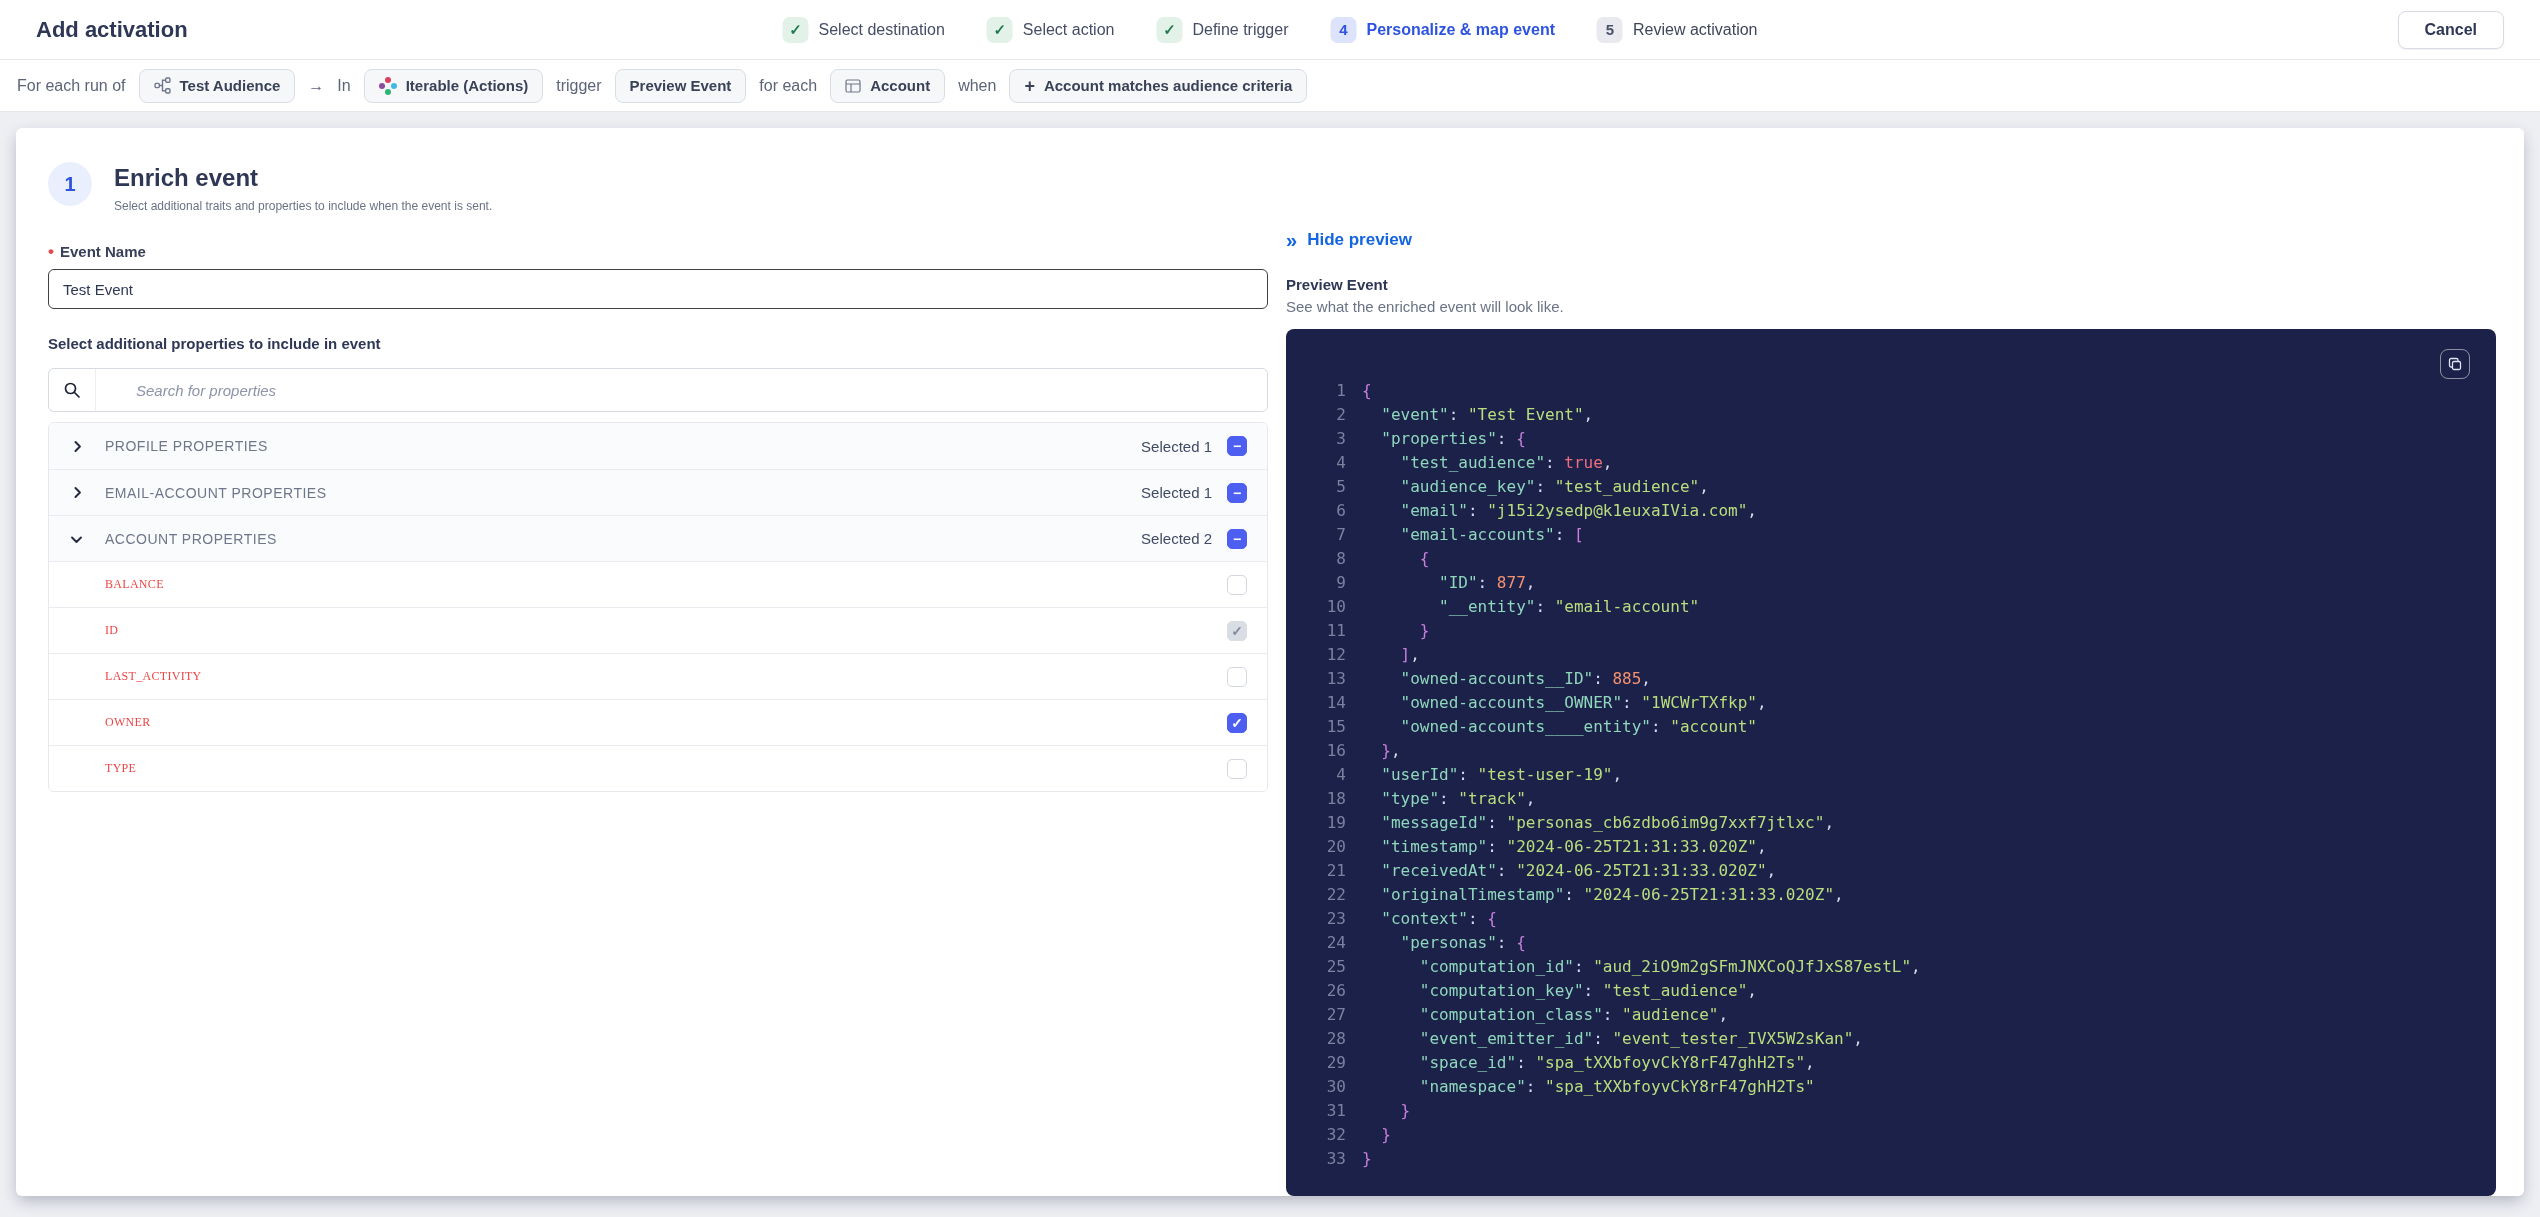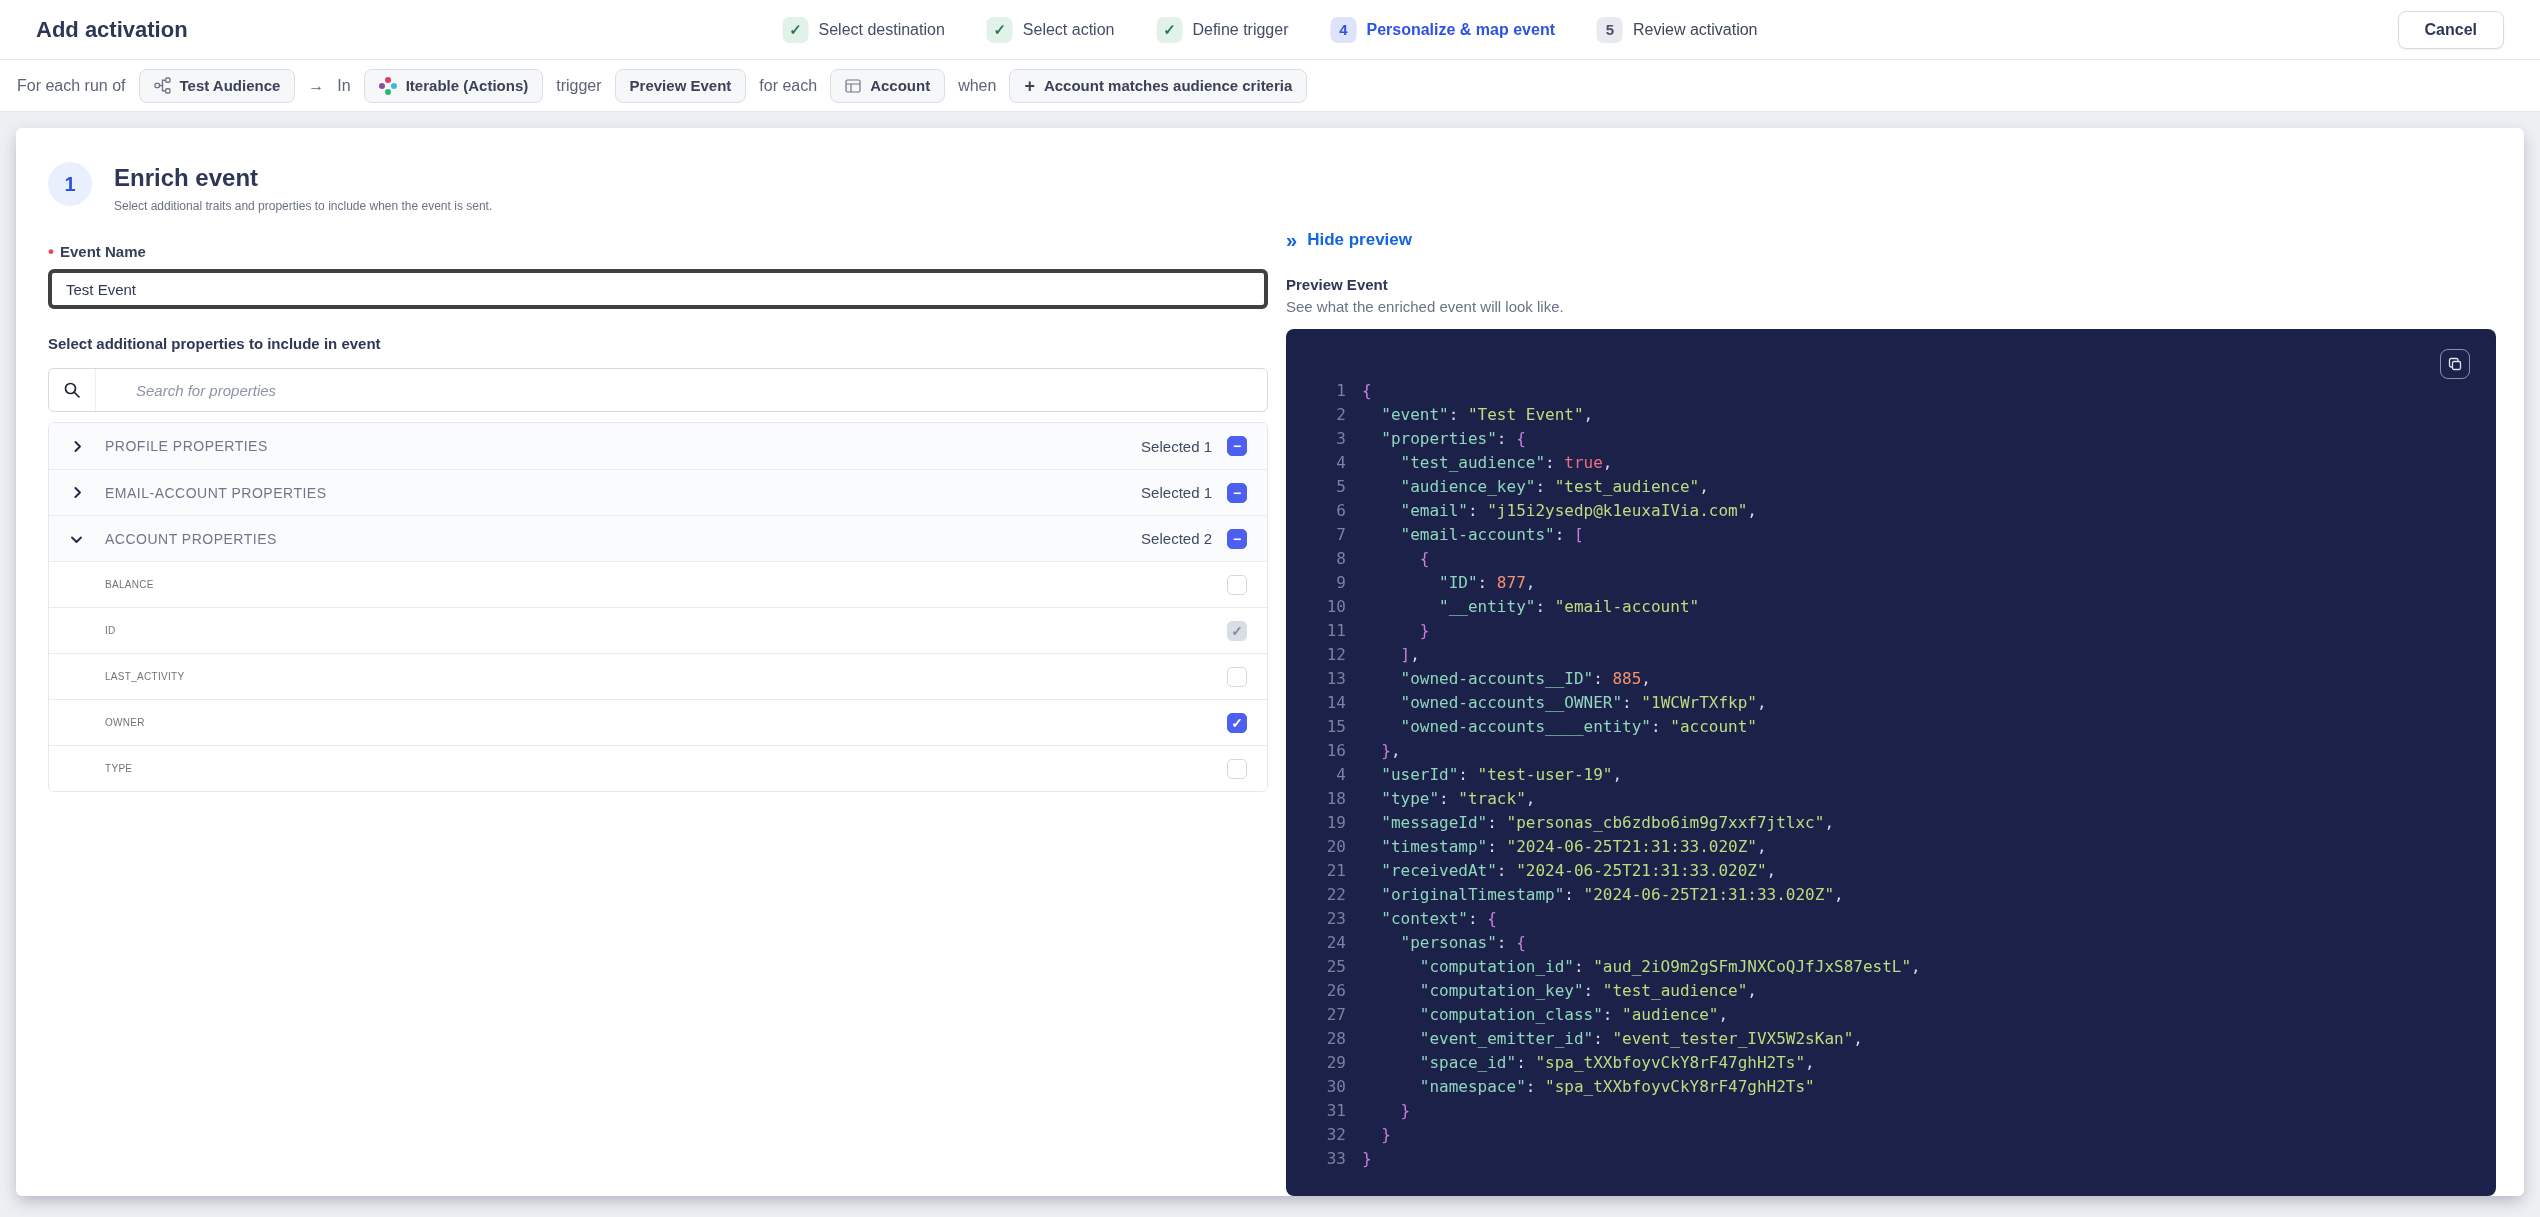--- a/index.html
+++ b/index.html
@@ -58,42 +58,42 @@
   .step-circle{
     width:44px;height:44px;border-radius:50%;background:#e9effc;
     color:var(--c-accent-blue,#2d53e0);font-size:20px;font-weight:700;
     display:flex;align-items:center;justify-content:center;flex:none;
   }
   .step-heading h2{margin:2px 0 0 0;font-size:24px;font-weight:700;color:#2f3756;}
   .section-sub{margin-top:7px;font-size:12px;color:#6a7285;}
   .field-label{margin-top:30px;display:flex;align-items:center;font-size:15px;font-weight:700;color:#39415a;}
   .req{color:var(--c-required-red,#e5484d);font-size:17px;margin-right:6px;line-height:1;}
   .text-input{
-    margin-top:9px;width:100%;height:40px;box-sizing:border-box;border:4px solid #404040;border-radius:6px;
+    margin-top:9px;width:100%;height:40px;box-sizing:border-box;border:1px solid #404040;border-radius:6px;
     padding:0 14px;font-size:15px;color:#2f3756;font-family:"Liberation Sans",sans-serif;background:#fff;outline:none;
   }
   .props-label{margin-top:26px;font-size:15px;font-weight:700;color:#2f3756;}
   .search-box{
     margin-top:16px;height:42px;border:1px solid #d6dae2;border-radius:6px;
     display:flex;align-items:stretch;overflow:hidden;background:#fff;gap:24px;
   }
   .search-icon-cell{width:46px;display:flex;align-items:center;justify-content:center;border-right:1px solid #eceef3;flex:none;}
   .search-input{
     flex:1;border:none;outline:none;padding:0 16px;font-size:15px;color:#2f3756;
     font-family:"Liberation Sans",sans-serif;background:transparent;
   }
   .search-input::placeholder{font-style:italic;color:#8d94a8;}
   .props-table{margin-top:10px;border:1px solid #e6e8ee;border-radius:6px;overflow:hidden;}
   .prow{height:46px;display:flex;align-items:center;padding:0 20px;box-sizing:border-box;border-top:1px solid #e9ebf0;background:#fff;cursor:pointer;}
   .prow:first-child{border-top:none;}
   .prow.group{background:#fafbfd;}
   .chev{width:16px;height:16px;display:flex;align-items:center;justify-content:center;flex:none;transition:none;}
   .chev.open{transform:rotate(90deg);}
   .group-label{margin-left:20px;font-size:14px;color:#6e7689;letter-spacing:.5px;}
-  .child-label{margin-left:36px;font-size:10px;color:#737373;letter-spacing:.3px;}
+  .child-label{margin-left:36px;font-size:12px;color:#ef4444;letter-spacing:.3px;font-family:Liberation Serif, serif;}
   .row-right{margin-left:auto;display:flex;align-items:center;gap:15px;}
   .sel-count{font-size:15px;color:#3f4a63;margin-left:16px;}
   .cb{
     width:20px;height:20px;border-radius:5px;border:1px solid #d3d7e0;background:#fff;
     display:flex;align-items:center;justify-content:center;font-size:14px;line-height:1;color:#fff;box-sizing:border-box;cursor:pointer;flex:none;
   }
   .cb.blue{background:var(--c-checkbox-blue,#4c5ff0);border-color:var(--c-checkbox-blue,#4c5ff0);font-weight:700;}
   .cb.gray{background:#d9dde4;border-color:#d9dde4;color:#858c9f;font-weight:700;}
   
   .right-col{flex:1;min-width:0;display:flex;flex-direction:column;padding-top:68px;box-sizing:border-box;}

